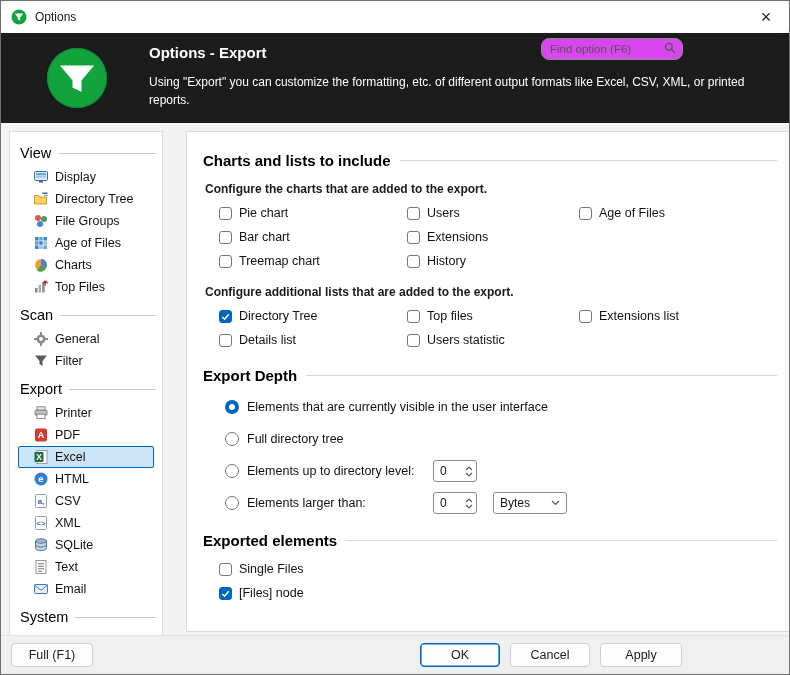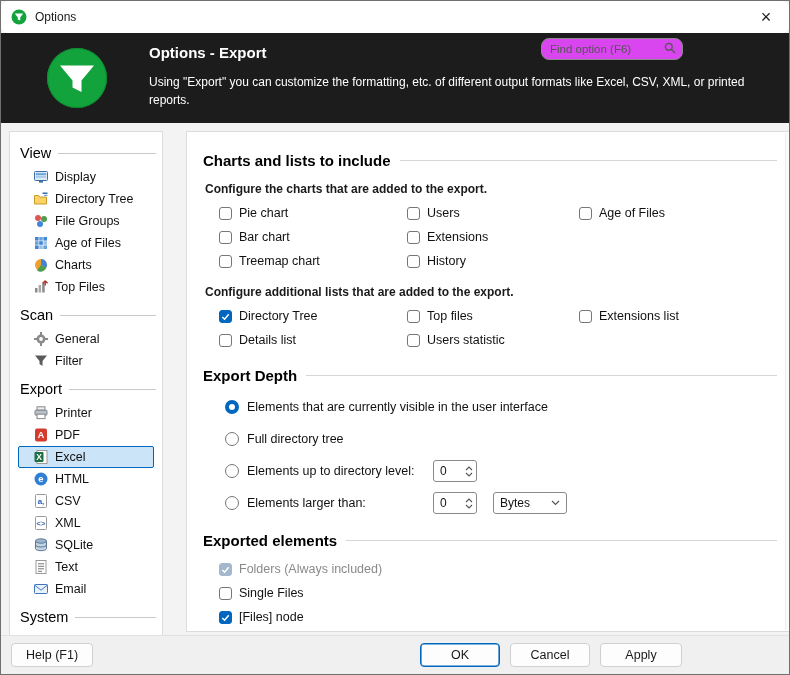--- a/index.html
+++ b/index.html
@@ -405,28 +405,20 @@
             <svg width="9" height="6" viewBox="0 0 9 6">
                 <path d="M1 1 L4.5 4.5 L8 1" stroke="#555" fill="none" stroke-width="1.2"></path>
               </svg>
           </span>
         </label>
       </div>
 
       <div class="sec-h mt18">Exported elements</div>
 
       <div class="stack">
-        <label class="cb-row disabled">
-          <span class="cb checked">
-              <svg width="11" height="11" viewBox="0 0 12 12">
-                <path d="M2.5 6.5 L5 9 L9.5 3.5" stroke="#fff" stroke-width="1.6" fill="none"></path>
-              </svg>
-            </span>
-          <span>Folders (Always included)</span>
-        </label>
         <label class="cb-row">
           <span class="cb"></span>
           <span>Single Files</span>
         </label>
         <label class="cb-row">
           <span class="cb checked">
               <svg width="11" height="11" viewBox="0 0 12 12">
                 <path d="M2.5 6.5 L5 9 L9.5 3.5" stroke="#fff" stroke-width="1.6" fill="none"></path>
               </svg>
             </span>
@@ -445,19 +437,19 @@
       <span class="sb-thumb"></span>
       <span class="sb-arrow sb-down">
           <svg width="8" height="5" viewBox="0 0 8 5">
             <path d="M1 1 L4 4 L7 1" stroke="#777" fill="none" stroke-width="1.1"></path>
           </svg>
         </span>
     </div>
   </div>
 
   <div class="footer">
-    <div class="btn btn-help">Help (F1)</div>
+    <div class="btn btn-help">Full (F1)</div>
     <div class="btn btn-ok default">OK</div>
     <div class="btn btn-cancel">Cancel</div>
     <div class="btn btn-apply">Apply</div>
   </div>
 
 </div>
 
 </body></html>

